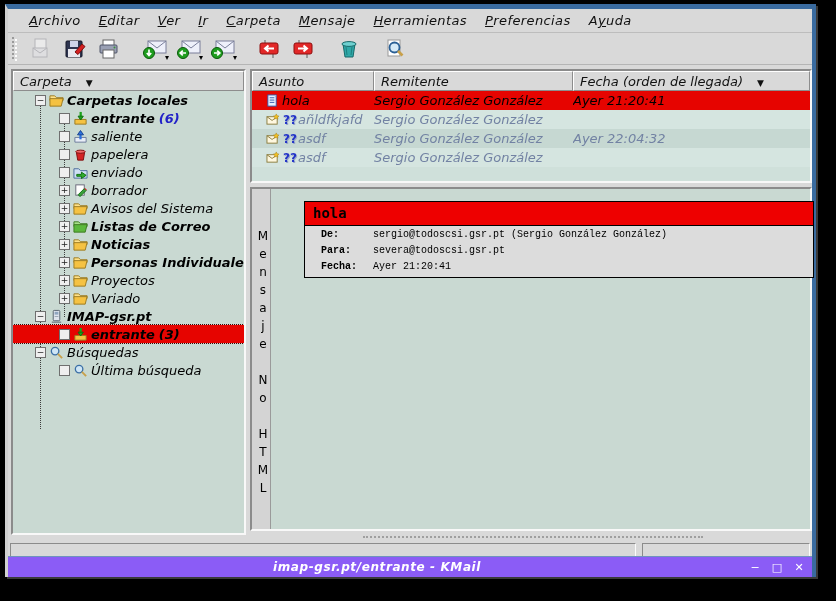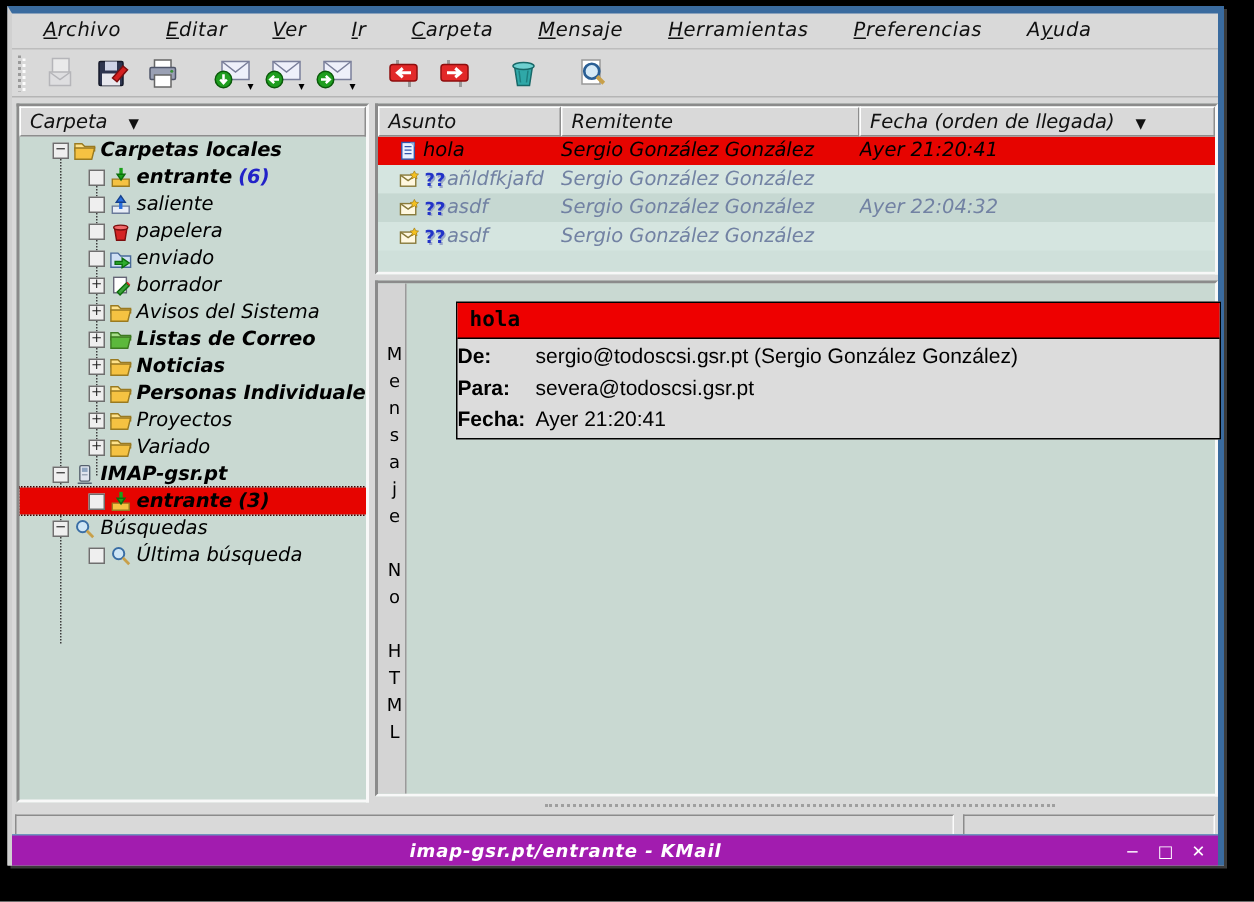--- a/index.html
+++ b/index.html
@@ -12,21 +12,21 @@
     background:#d9d9d9;
     border-top:5px solid #3a6b9f;border-right:4px solid #3a6b9f;
     border-left:3px solid #d0d0d0;
     box-shadow:2px 2px 0 #3a3a3a;
   }
   .client{position:relative;width:100%;height:100%;}
 
   
   .menubar{
     position:absolute;left:0;top:0;width:100%;height:24px;
-    display:flex;align-items:center;gap:16px;padding-left:14px;box-sizing:border-box;
+    display:flex;align-items:center;gap:4px;padding-left:14px;box-sizing:border-box;
     border-bottom:1px solid #bdbdbd;
   }
   .menu-item{
     font-size:13px;font-style:italic;color:#101010;padding:2px 7px;letter-spacing:.4px;cursor:default;
   }
   .menu-item .accel{text-decoration:underline;}
 
   
   .toolbar{
     position:absolute;left:0;top:25px;width:100%;height:31px;
@@ -107,36 +107,36 @@
     writing-mode:vertical-rl;text-orientation:upright;letter-spacing:4px;font-style:normal;
   }
   .msg-area{flex:1;position:relative;}
   .msg-headerbox{
     position:absolute;left:33px;top:12px;width:508px;border:1px solid #000;background:#dcdcdc;
   }
   .msg-subjectbar{
     background:#ee0000;border-bottom:1px solid #000;height:23px;line-height:23px;padding:0 8px;
     font-family:"DejaVu Sans Mono",monospace;font-weight:bold;font-size:14px;color:#000;
   }
-  .msg-hrow{display:flex;font-family:Liberation Sans, sans-serif;font-size:14px;padding:3px 8px 2px 0;}
+  .msg-hrow{display:flex;font-family:Liberation Mono, monospace;font-size:10px;padding:3px 8px 2px 16px;}
   .msg-hlabel{font-weight:bold;width:52px;flex:none;}
   .msg-hvalue{white-space:nowrap;}
 
   
   .drag-dots{position:absolute;left:355px;top:527px;width:340px;border-top:2px dotted #9f9f9f;}
   .statusbar{position:absolute;left:0;top:533px;width:100%;height:17px;display:flex;gap:6px;padding:1px 2px;box-sizing:border-box;}
   .status-cell{
     background:#d9d9d9;border-top:1px solid #8b8b8b;border-left:1px solid #8b8b8b;
     border-bottom:1px solid #fbfbfb;border-right:1px solid #fbfbfb;height:14px;
   }
   .status-left{flex:1 1 auto;max-width:628px;}
   .status-right{width:166px;flex:none;}
 
   .titlebar{
-    position:absolute;left:0;bottom:0;width:100%;height:20px;background:#a21caf;
+    position:absolute;left:0;bottom:0;width:100%;height:20px;background:#8b5cf6;
     border-top:1px solid #6f94bd;display:flex;align-items:center;color:#fff;
   }
   .title-text{flex:1;text-align:center;font-size:12px;font-weight:bold;letter-spacing:.6px;font-style:italic;}
   .win-btn{width:18px;height:16px;display:flex;align-items:center;justify-content:center;font-size:11px;color:#fff;margin-right:4px;font-style:normal;}
 </style>
 </head>
 <body>
 
 <div class="window">
 <div class="client">

